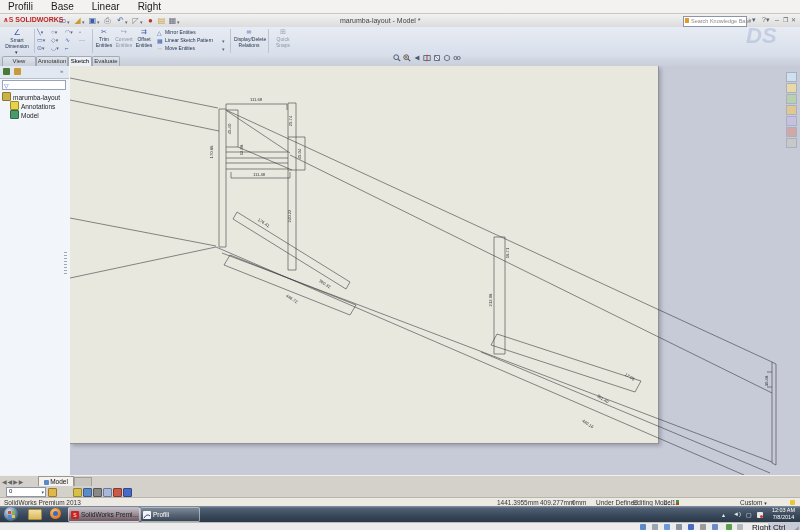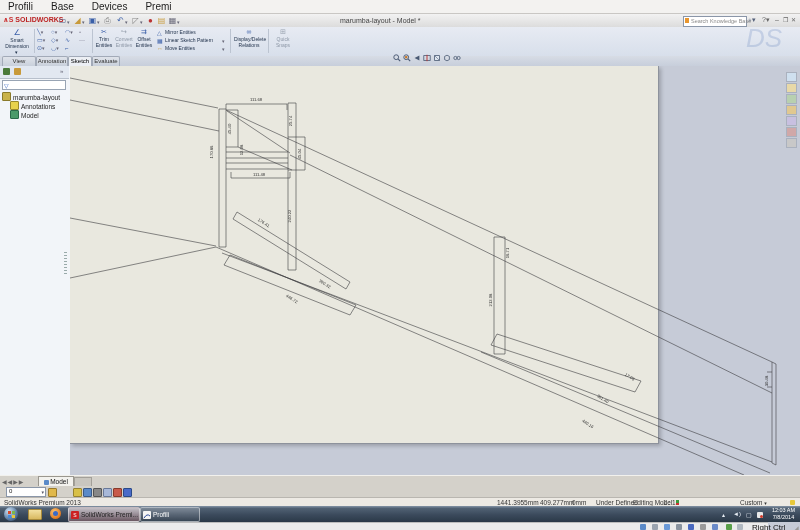--- a/index.html
+++ b/index.html
@@ -56,22 +56,22 @@
   #vbbar{left:0;top:522px;width:768px;height:8px;background:#ececec;border-top:1px solid #bdbdbd;}
   .vbic{position:absolute;top:1px;width:6px;height:6px;border-radius:1px;}
   .dimtxt{font-size:4.2px;fill:#333;}
 </style>
 </head>
 <body>
 
 <div id="vmbar" class="abs">
   <span>Profili</span>
   <span>Base</span>
-  <span>Devices</span>
-  <span>Premi</span>
+  <span>Linear</span>
+  <span>Right</span>
 </div>
 
 <div id="titlebar" class="abs">
   <span class="t" style="left:3px;top:2px;font-size:7px;font-weight:bold;color:#c33;">∧S <span style="color:#b22">SOLIDWORKS</span></span>
   <span class="qaicon" style="left:58px;">▭</span>
     <span class="t caret" style="left:67px;top:5px;">▾</span>
   <span class="qaicon" style="left:73px;color:#c89a3a;">◢</span>
     <span class="t caret" style="left:82px;top:5px;">▾</span>
   <span class="qaicon" style="left:88px;color:#3a5fa8;">▣</span>
     <span class="t caret" style="left:97px;top:5px;">▾</span>
@@ -148,21 +148,21 @@
   <div class="abs" style="left:234px;top:1px;width:30px;">
     <div style="text-align:center;font-size:7px;color:#3a5fa8;">∞</div>
     <div class="rlabel" style="left:0px;top:9px;width:30px;">Display/Delete Relations</div>
   </div>
   <div class="sep" style="left:268px;"></div>
   <div class="abs" style="left:272px;top:1px;width:22px;">
     <div style="text-align:center;font-size:7px;color:#9aa3b0;">⊞</div>
     <div class="rlabel dis" style="left:0px;top:9px;width:22px;">Quick Snaps</div>
   </div>
 
-  <div class="t" style="left:746px;top:-4px;font-size:26px;font-style:italic;font-weight:normal;color:rgba(110,140,195,0.28);text-align:center;">DS</div>
+  <div class="t" style="left:746px;top:-4px;font-size:22px;font-style:italic;font-weight:bold;color:rgba(110,140,195,0.28);text-align:center;">DS</div>
 </div>
 
 <div class="abs" style="left:752px;top:56px;font-size:6px;color:#7a828e;letter-spacing:2px;">▫▫–◱✕</div>
 
 <div id="tabrow" class="abs">
   <div class="cmtab" style="left:2px;width:32px;">View Layout</div>
   <div class="cmtab" style="left:36px;width:30px;">Annotation</div>
   <div class="cmtab active" style="left:68px;width:22px;">Sketch</div>
   <div class="cmtab" style="left:92px;width:26px;">Evaluate</div>
 </div>

